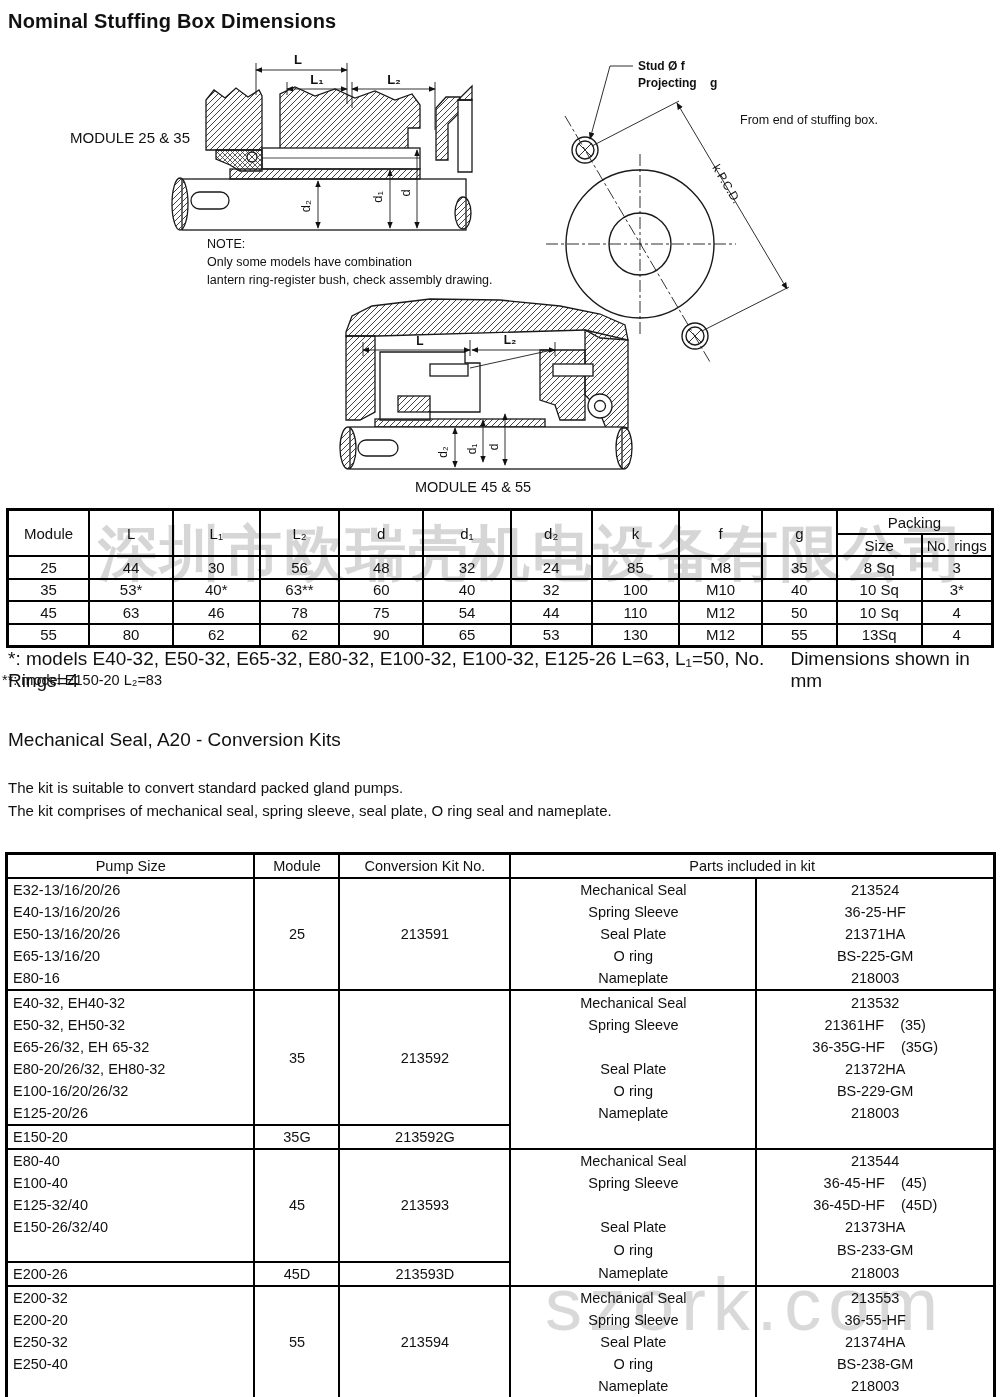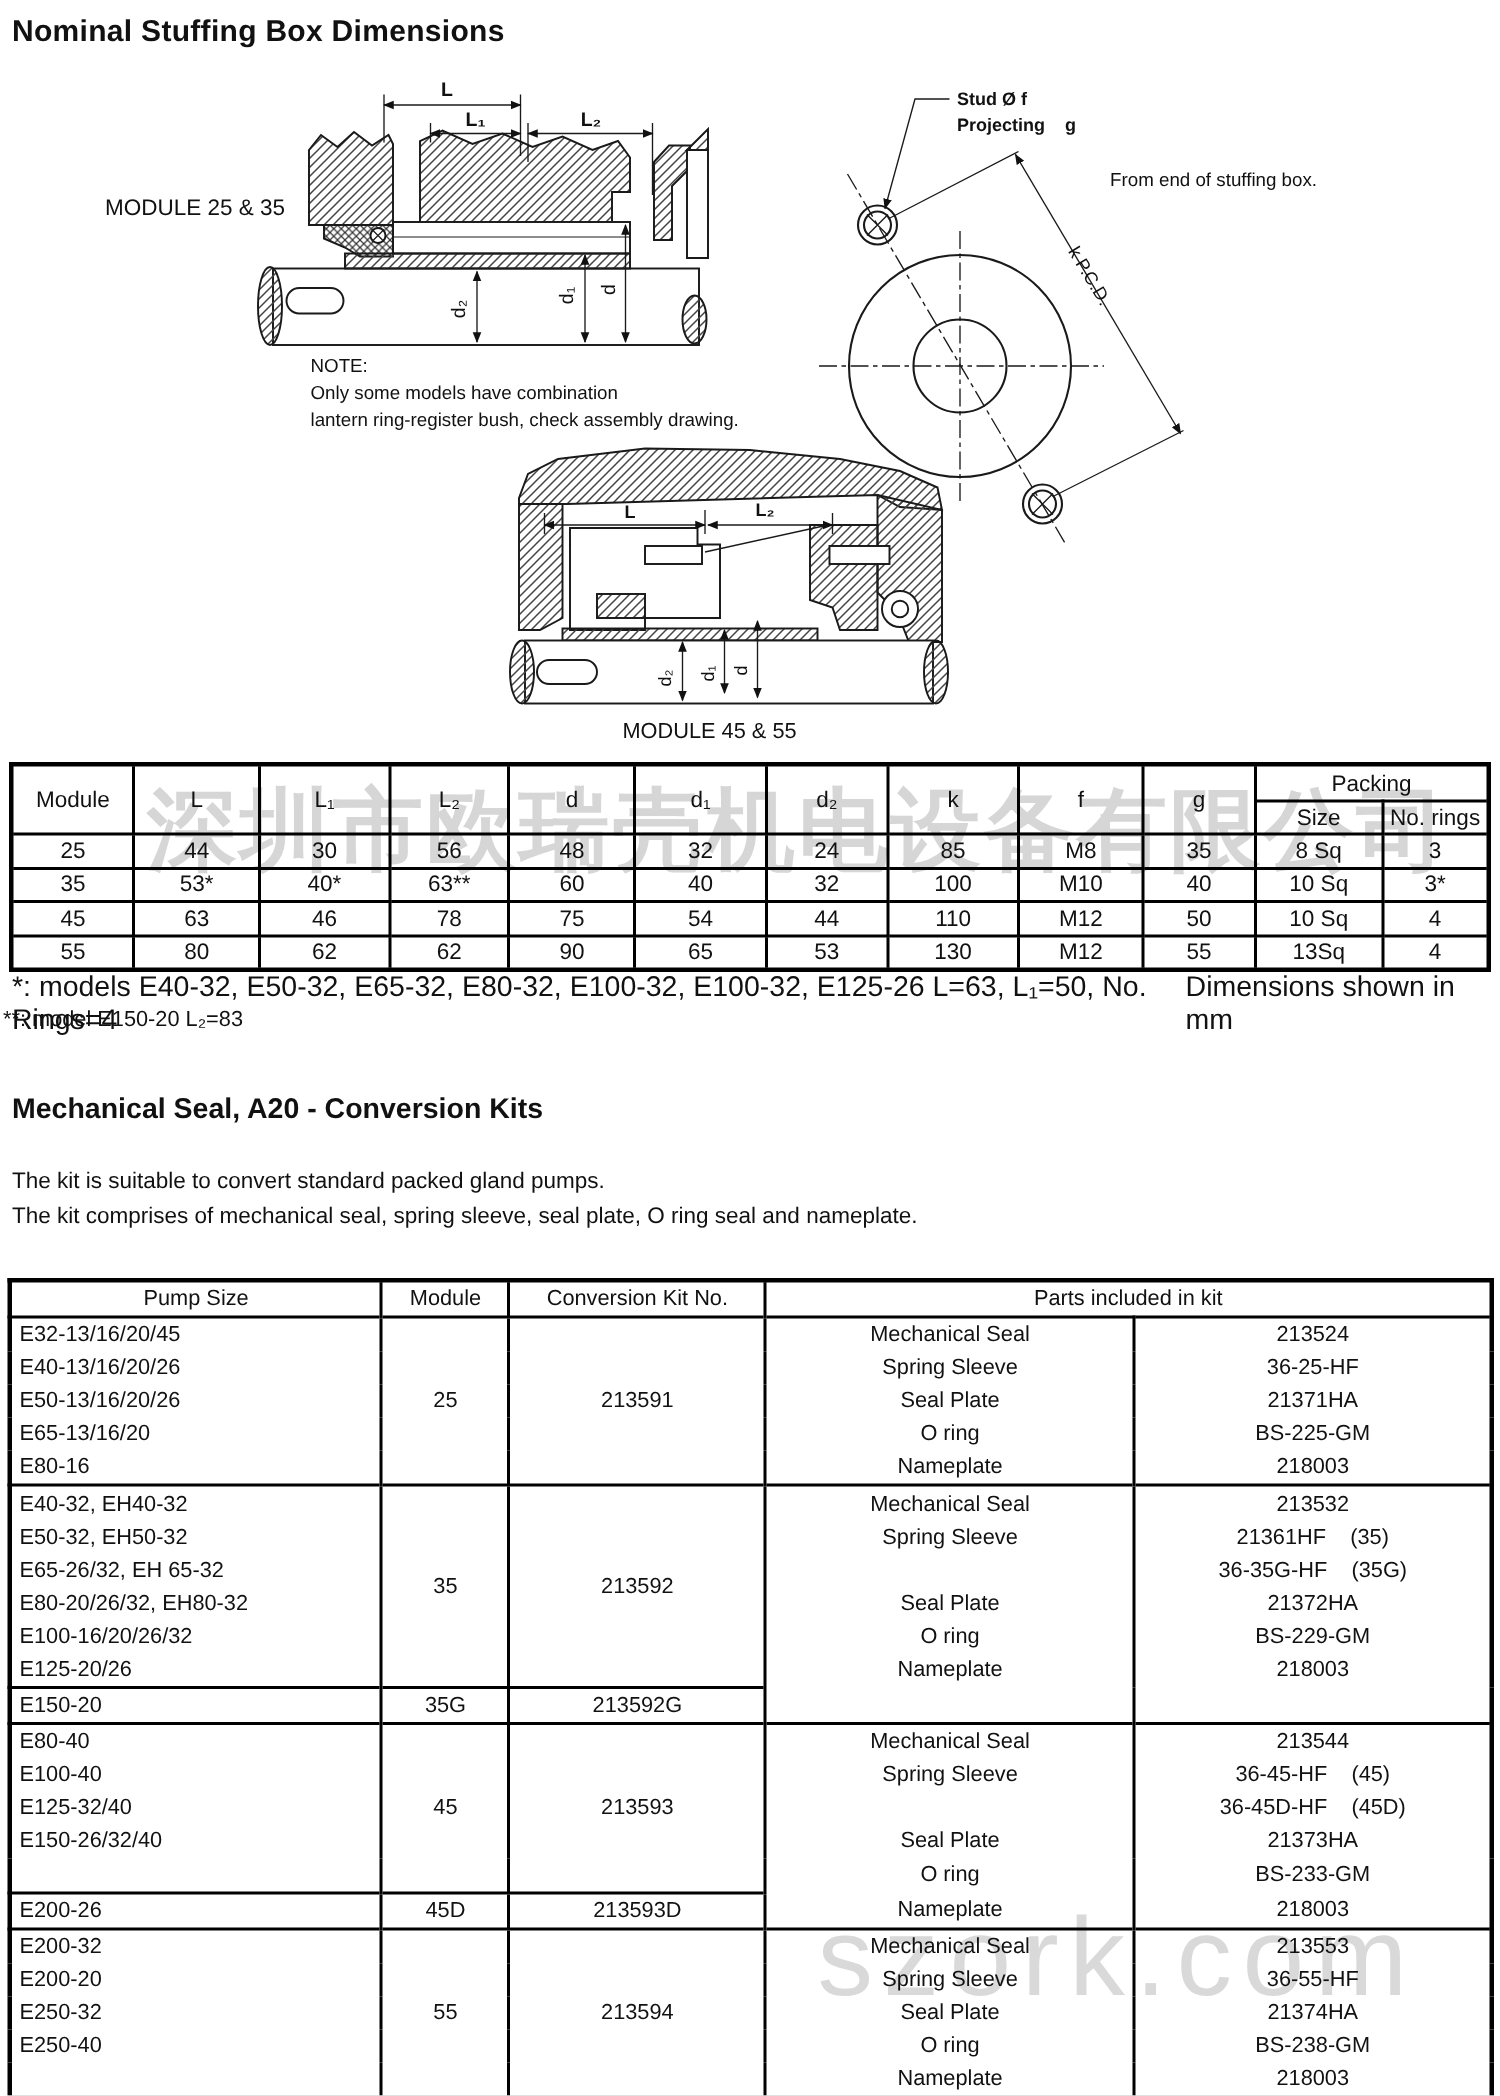--- a/index.html
+++ b/index.html
@@ -13,21 +13,21 @@
   .wm-dom{position:absolute;left:545px;top:1262px;font-size:74px;font-weight:normal;
           color:rgba(170,170,170,.45);letter-spacing:7px;z-index:0;}
   table{border-collapse:collapse;table-layout:fixed;}
   .t1{position:absolute;left:6px;top:508px;width:988px;border:3px solid #000;font-size:15px;text-align:center;z-index:1;}
   .t1 th,.t1 td{border:2px solid #000;font-weight:normal;padding:0;overflow:hidden;}
   .t1 tr.hr1 th{height:22px;}
   .t1 tr.hr2 th{height:20px;}
   .t1 td{height:20.5px;}
   .fn{position:absolute;left:8px;top:648px;width:986px;font-size:19px;display:flex;justify-content:space-between;z-index:1;}
   .fn2{position:absolute;left:2px;top:672px;font-size:14.5px;z-index:1;}
-  .h2title{position:absolute;left:8px;top:729px;font-size:19px;font-weight:bold;margin:0;}
+  .h2title{position:absolute;left:8px;top:729px;font-size:19px;font-weight:normal;margin:0;}
   .intro{position:absolute;left:8px;font-size:15px;margin:0;}
   .i1{top:779px;} .i2{top:802px;}
   .t2{position:absolute;left:5px;top:852px;width:991px;border:3px solid #000;font-size:14.5px;z-index:1;}
   .t2 th{font-weight:normal;height:22px;padding:0;border-left:2px solid #0c4a6e;border-right:2px solid #000;}
   .t2 td{height:22.1px;padding:0 3px;border-left:2px solid #000;border-right:2px solid #000;border-top:0;overflow:hidden;}
   .t2 .bt{border-top:2px solid #000;}
   .t2 td.pump{text-align:left;padding-left:5px;}
   .t2 td.mod,.t2 td.kit{text-align:center;vertical-align:middle;}
   .t2 td.pname{text-align:center;}
   .t2 td.pno{text-align:center;white-space:pre;}
@@ -296,21 +296,21 @@
     </colgroup>
     <tbody>
         <tr>
       <th>Pump Size</th>
       <th>Module</th>
       <th>Conversion Kit No.</th>
       <th colspan="2">Parts included in kit</th>
     </tr>
 
     <tr>
-      <td class="pump bt">E32-13/16/20/45</td>
+      <td class="pump bt">E32-13/16/20/26</td>
       <td class="mod bt" rowspan="5">25</td>
       <td class="kit bt" rowspan="5">213591</td>
       <td class="pname bt">Mechanical Seal</td>
       <td class="pno bt">213524</td>
     </tr>
     <tr>
       <td class="pump">E40-13/16/20/26</td>
       <td class="pname">Spring Sleeve</td>
       <td class="pno">36-25-HF</td>
     </tr>

